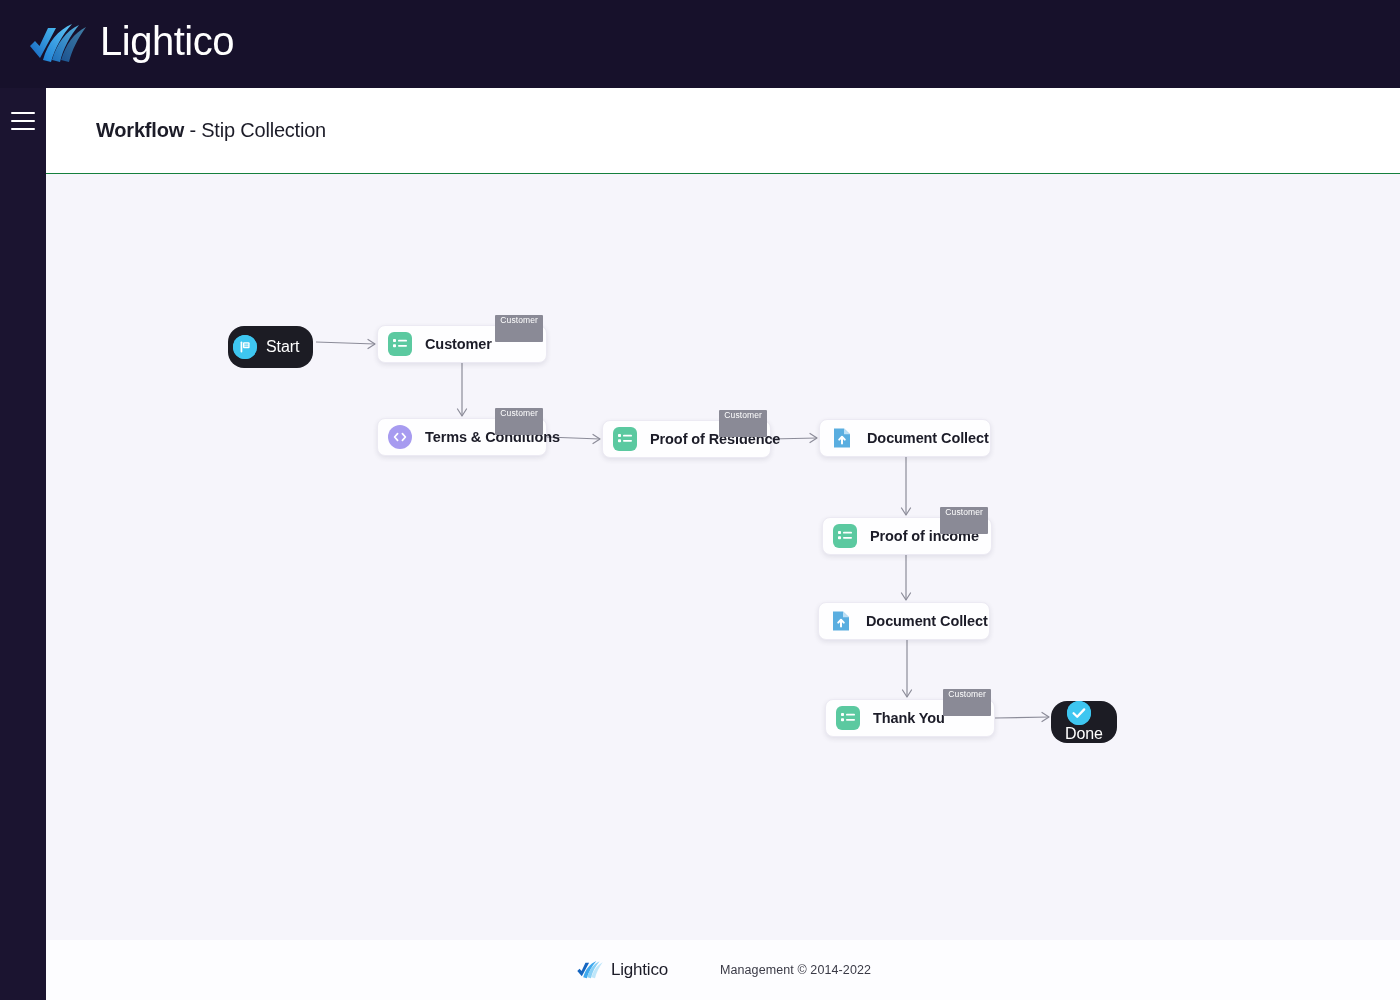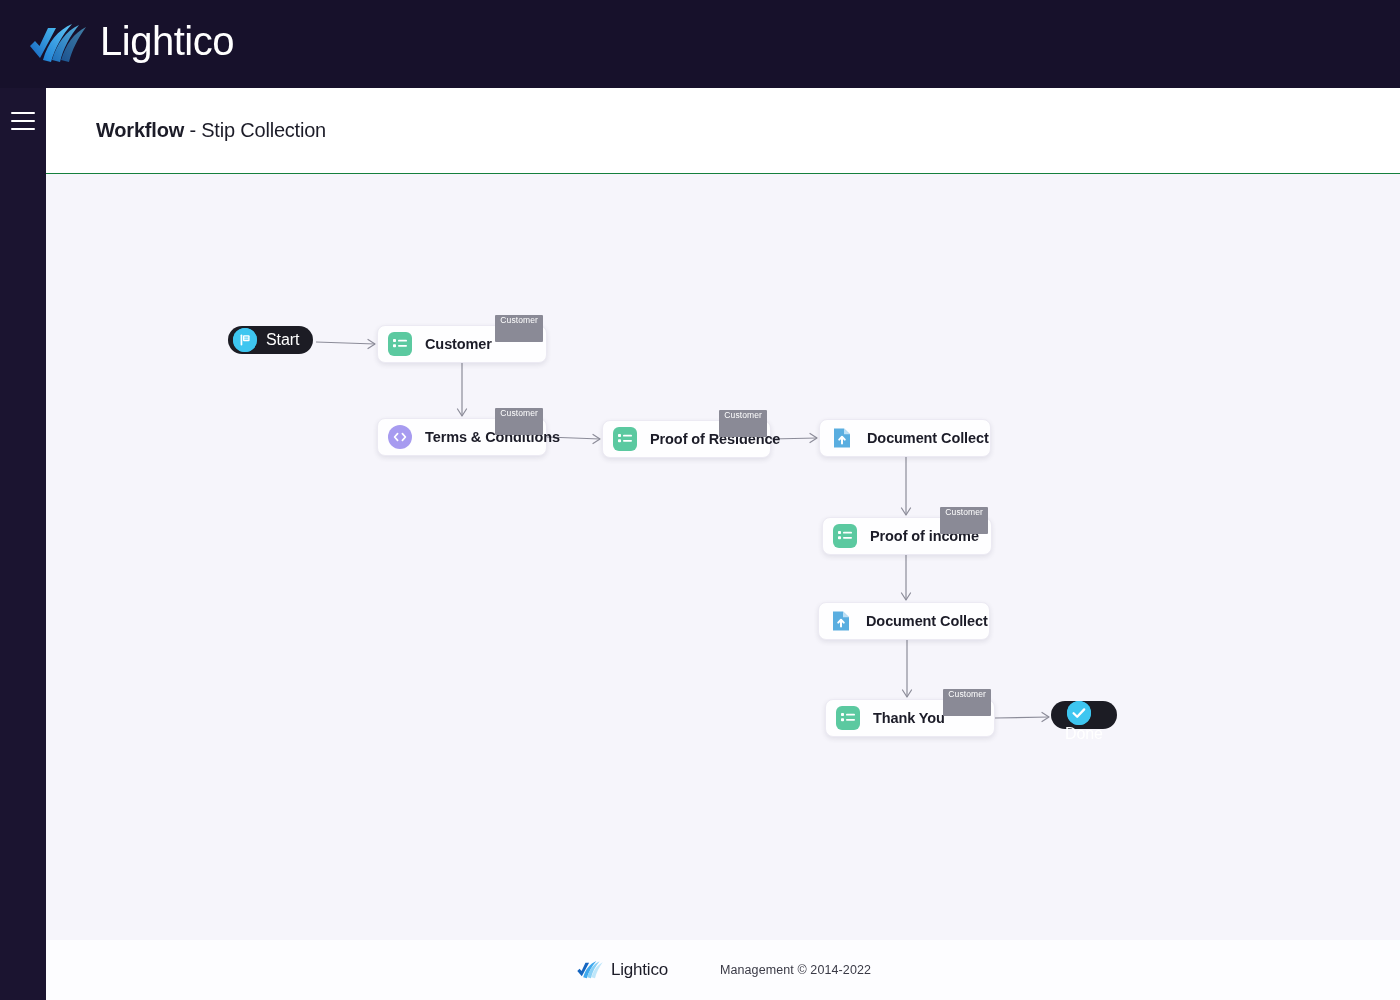--- a/index.html
+++ b/index.html
@@ -155,21 +155,21 @@
     height: 27px;
     padding: 0 5px;
     border-radius: 1px;
     letter-spacing: 0.1px;
     white-space: nowrap;
   }
 
   
   .pill {
     position: absolute;
-    height: 28px;
+    height: 42px;
     background: #1c1c24;
     border-radius: 16px;
     display: flex;
     align-items: center;
     padding: 0 14px 0 5px;
     cursor: pointer;
   }
   .pill .pill-icon {
     width: 24px; height: 24px;
     flex: 0 0 24px;

